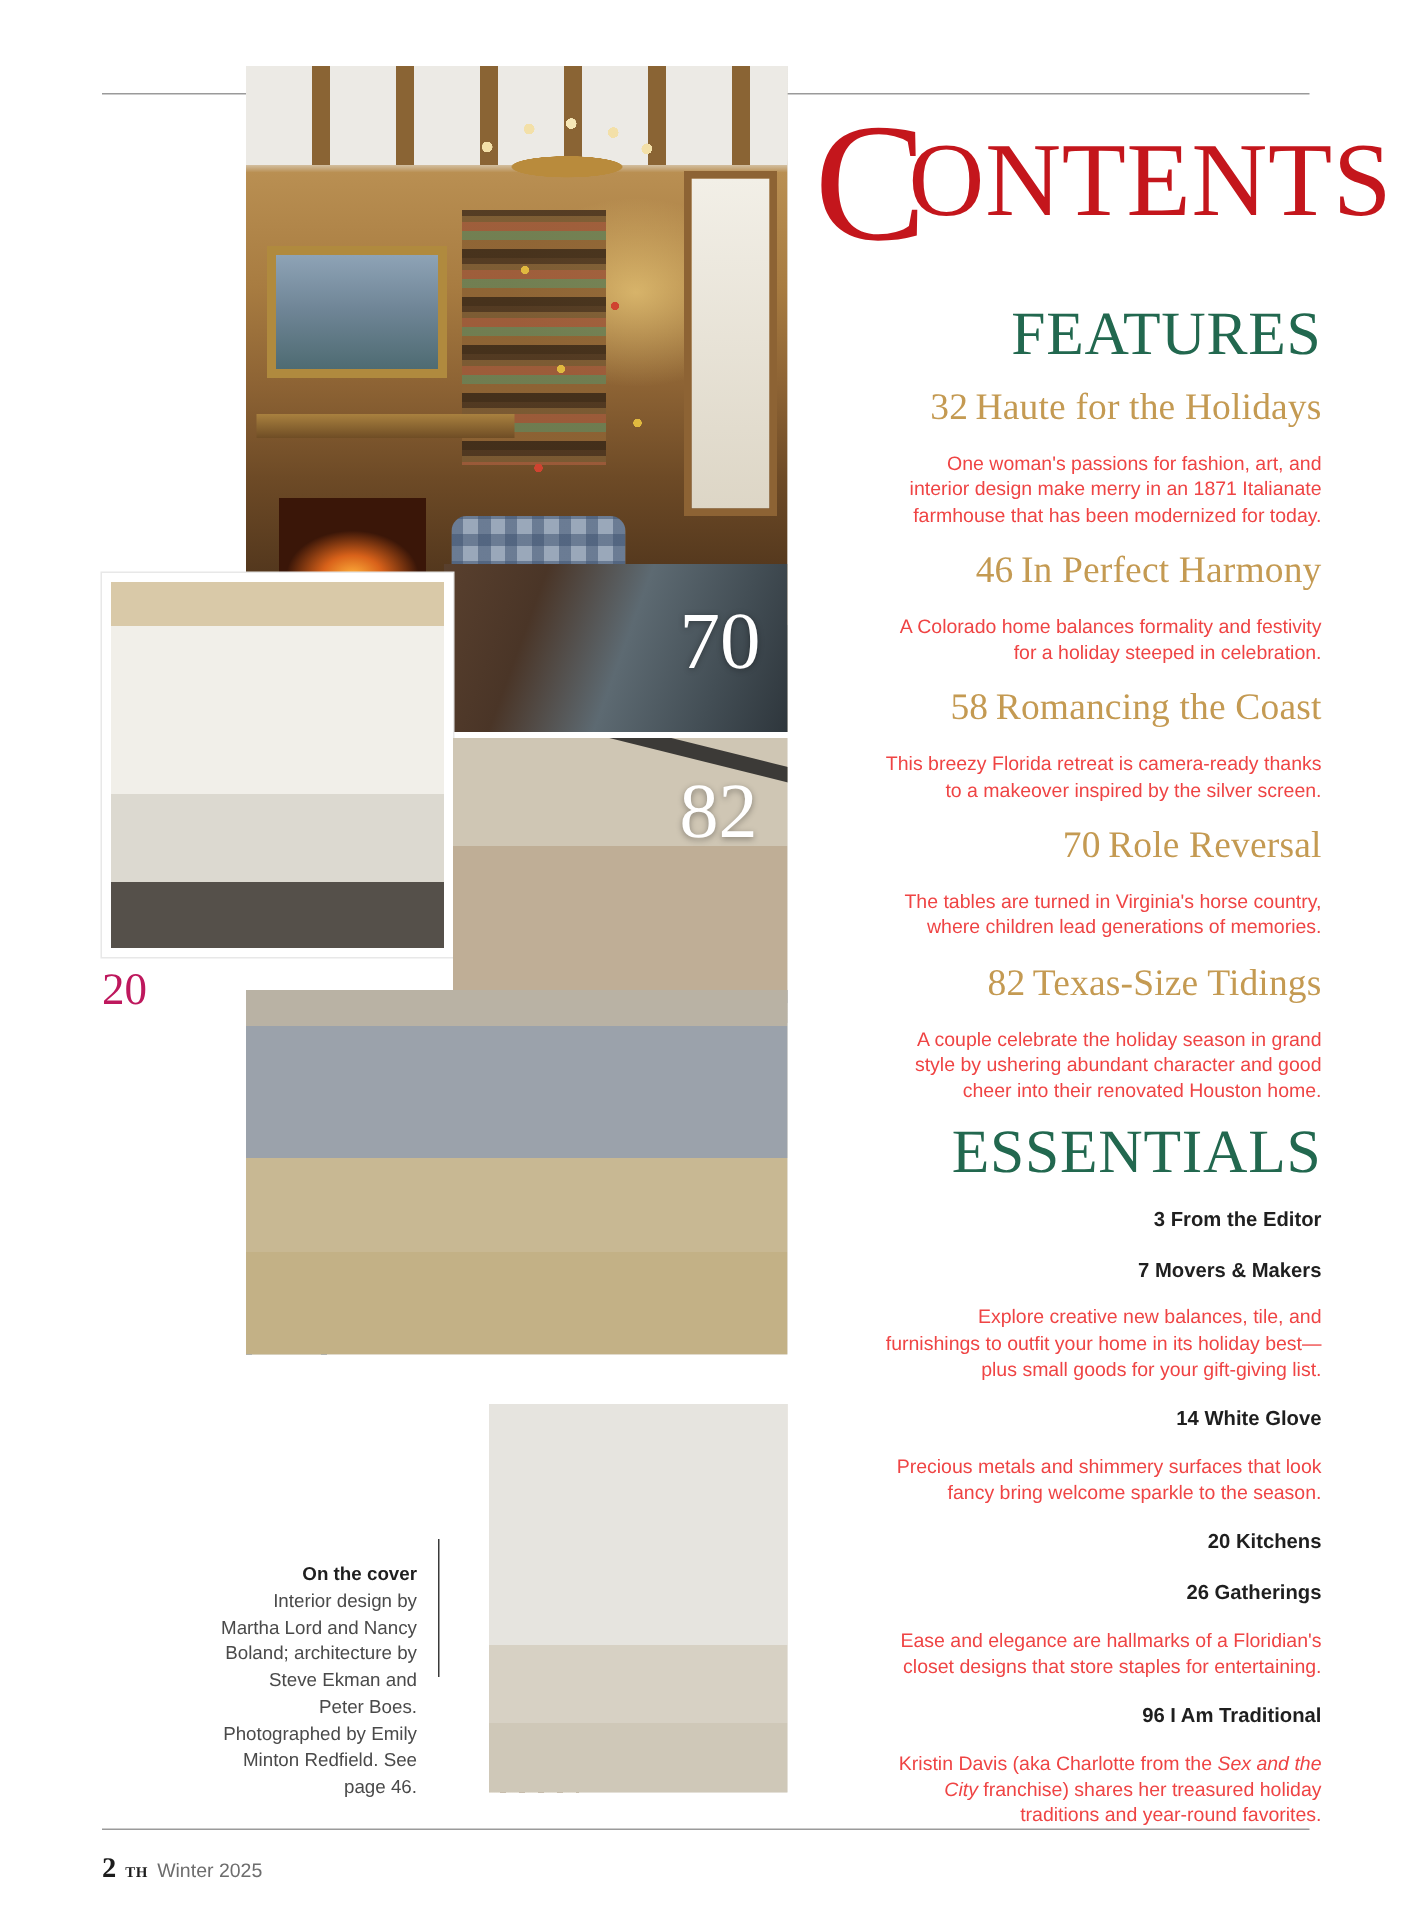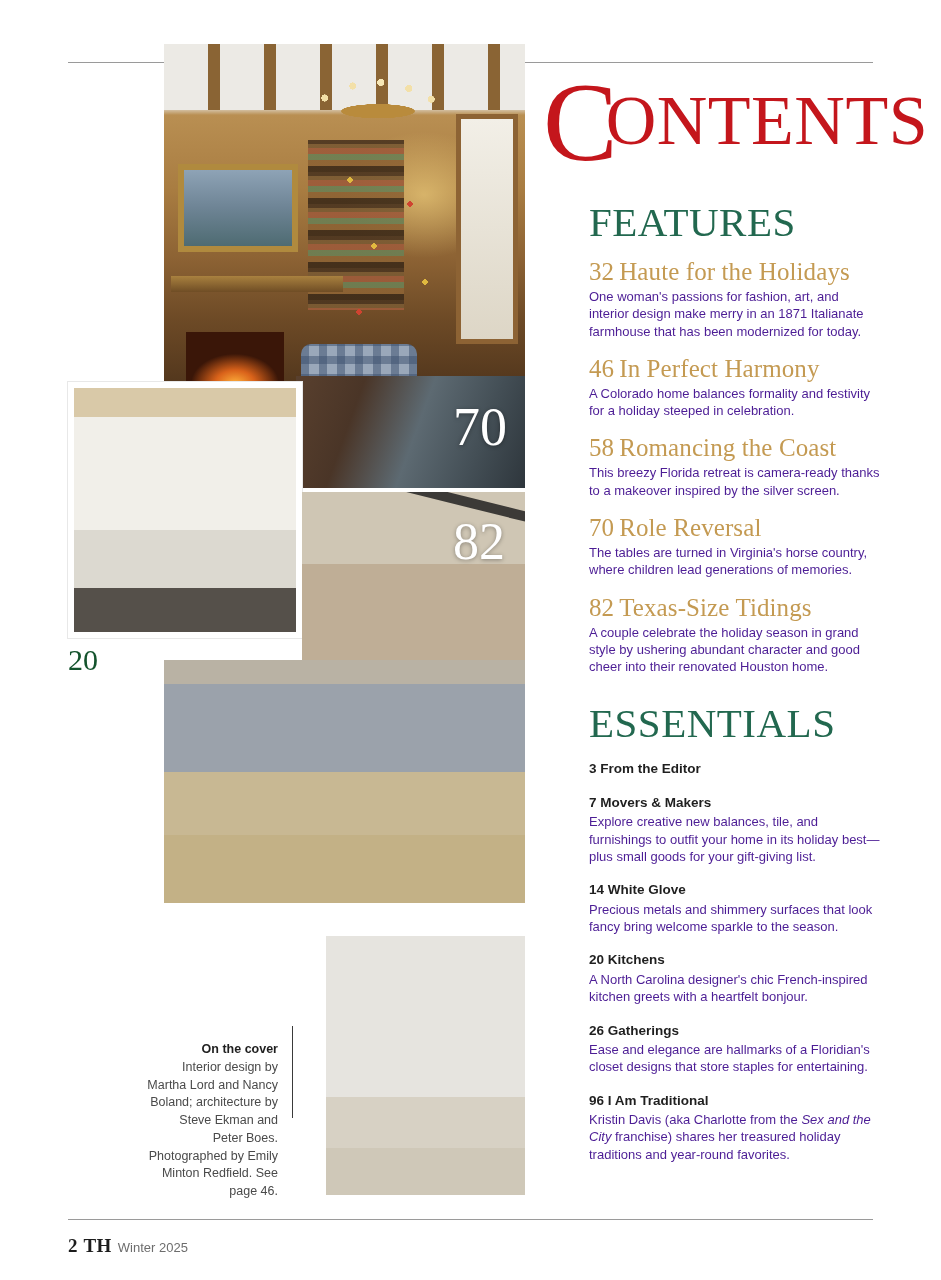--- a/index.html
+++ b/index.html
@@ -174,21 +174,21 @@
     left: 4%; top: 52%; width: 90%; height: 18%;
     background: linear-gradient(180deg,#8d9287,#6b6f66);
   }
   #photo-kitchen .garland {
     left: 2%; top: 48%; width: 34%; height: 34%;
     background: radial-gradient(ellipse 50px 44px at 30% 50%, rgba(62,92,55,.85), transparent 70%);
   }
   #num-20 {
     position: absolute; left: 68px; top: 645px;
     font-family: "Liberation Serif", serif;
-    font-size: 30px; color: #14532d; line-height: 1;
+    font-size: 30px; color: #be185d; line-height: 1;
   }
 
   
   #photo-dining { left: 302px; top: 492px; width: 223px; height: 190px; }
   #photo-dining .bg {
     position:absolute; inset:0;
     background: linear-gradient(180deg,#cfc6b4 0 38%, #bfae96 38% 100%);
   }
   #photo-dining .beam {
     right: -10%; top: 46%; width: 130%; height: 10px;
@@ -250,21 +250,21 @@
   #photo-cover .fireplace {
     left: 34%; top: 60%; width: 34%; height: 20%;
     background: radial-gradient(ellipse at 50% 80%, #e8932c 0 22%, #2a1c10 70%);
   }
   #photo-cover .chairL {
     left: 14%; top: 72%; width: 30%; height: 26%;
     background: repeating-linear-gradient(135deg, #efe9de 0 6px, #a08b6f 6px 9px);
   }
 
   
-  .col-right { position: absolute; left: 589px; top: 86px; width: 292px; }
+  .col-right { position: absolute; left: 589px; top: 86px; width: 292px; text-align: right; }
 
   .contents-title {
     font-family: "Liberation Serif", serif;
     color: #C4161C;
     font-size: 70px;
     line-height: 1;
     letter-spacing: .5px;
     white-space: nowrap;
     margin-left: -46px;
   }
@@ -277,37 +277,37 @@
   }
 
   .section-head {
     font-family: "Liberation Serif", serif;
     color: #22684F;
     font-size: 41px;
     line-height: 1;
     letter-spacing: .5px;
   }
   #features-head { margin-top: 46px; }
-  #essentials-head { margin-top: 28px; }
+  #essentials-head { margin-top: 12px; }
 
   .feature { margin-top: 15px; }
   .feature-title {
     font-family: "Liberation Serif", serif;
     color: #C49A52;
     font-size: 25px;
     line-height: 1.12;
     letter-spacing: .1px;
   }
   .feature-title .pg { margin-right: 5px; }
   .feature-desc,
   .essential-desc {
     font-size: 13px;
     line-height: 1.33;
-    color: #4c1d95;
-    margin-top: 2px;
+    color: #ef4444;
+    margin-top: 14px;
   }
 
   .essential { margin-top: 16px; }
   .essential-title {
     font-size: 13.5px;
     font-weight: bold;
     color: #1f1f1f;
     line-height: 1.3;
   }
   .essential-desc em { font-style: italic; }
@@ -329,21 +329,21 @@
     position: absolute; left: 68px; top: 1235px;
     display: flex; align-items: baseline; gap: 6px;
     white-space: nowrap;
   }
   .footer .pnum {
     font-family: "Liberation Serif", serif;
     font-weight: bold; font-size: 19px; color: #1c1c1c;
   }
   .footer .brand {
     font-family: "Liberation Serif", serif;
-    font-size: 19px; font-weight: bold; color: #1c1c1c; letter-spacing: .4px;
+    font-size: 10px; font-weight: bold; color: #1c1c1c; letter-spacing: .4px;
   }
   .footer .issue { font-size: 13px; color: #6d6d6d; }
 </style>
 </head>
 <body>
 
 <div class="page">
 
   <div class="rule-top"></div>
 
@@ -447,21 +447,20 @@
       <div class="essential-desc">Explore creative new balances, tile, and furnishings to outfit your home in its holiday best—plus small goods for your gift-giving list.</div>
     </div>
 
     <div class="essential">
       <div class="essential-title">14 White Glove</div>
       <div class="essential-desc">Precious metals and shimmery surfaces that look fancy bring welcome sparkle to the season.</div>
     </div>
 
     <div class="essential">
       <div class="essential-title">20 Kitchens</div>
-      <div class="essential-desc">A North Carolina designer's chic French-inspired kitchen greets with a heartfelt bonjour.</div>
     </div>
 
     <div class="essential">
       <div class="essential-title">26 Gatherings</div>
       <div class="essential-desc">Ease and elegance are hallmarks of a Floridian's closet designs that store staples for entertaining.</div>
     </div>
 
     <div class="essential">
       <div class="essential-title">96 I Am Traditional</div>
       <div class="essential-desc"><span>Kristin Davis (aka Charlotte from the </span><em>Sex and the City</em><span> franchise) shares her treasured holiday traditions and year-round favorites.</span></div>

